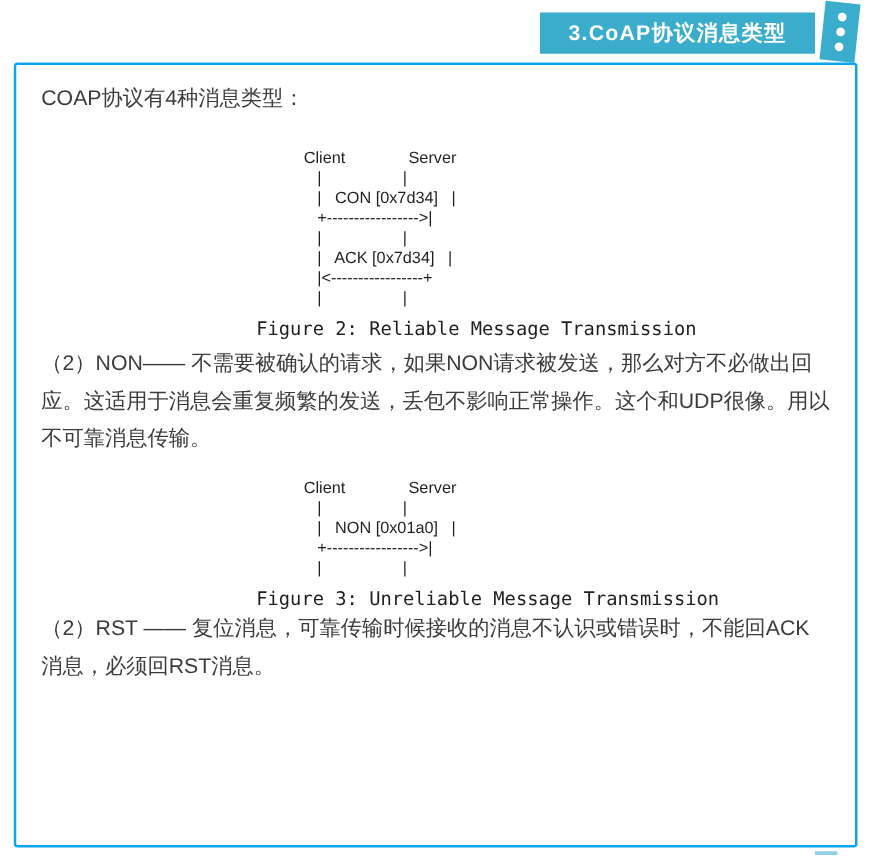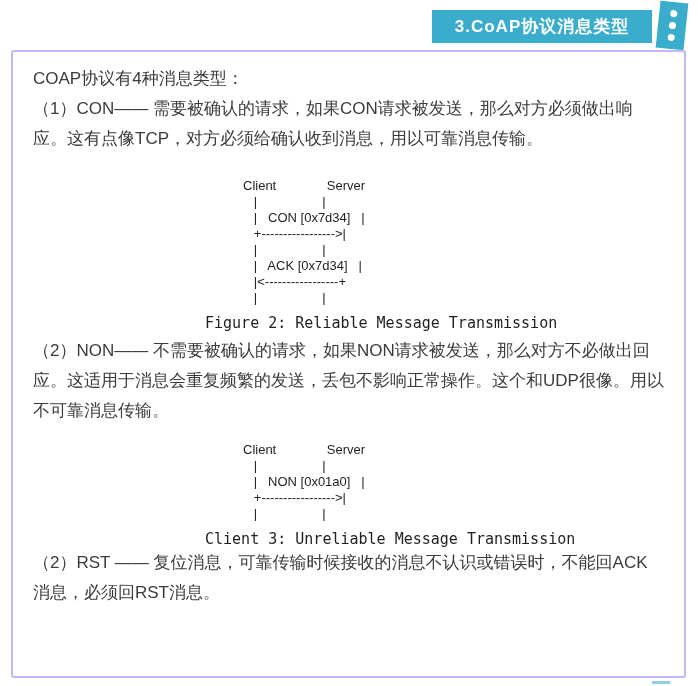--- a/index.html
+++ b/index.html
@@ -55,21 +55,21 @@
     background: #ffffff;
   }
   
   .content-box {
     position: absolute;
     left: 11px;
     top: 50px;
     width: 675px;
     height: 628px;
     box-sizing: border-box;
-    border: 2px solid #c4b5fd;
+    border: 2px solid #0ea5e9;
     border-radius: 3px;
     background: #ffffff;
     padding: 12px 20px 10px 20px;
     overflow: hidden;
   }
   .body-text {
     font-size: 17px;
     line-height: 30px;
     color: #3b3b3b;
     margin: 0;
@@ -114,42 +114,41 @@
   <div class="ribbon">
     <div class="dot"></div>
     <div class="dot"></div>
     <div class="dot"></div>
   </div>
 
   <div class="content-box">
 
     <p class="body-text">COAP协议有4种消息类型：</p>
 
-    <p class="body-text">（1）CON—— 需要被确认的请求，如果CON请求被发送，那么对方必须做出响应。这有点像TCP，对方必须给确认收到消息，用以可靠消息传输。</p>
 
     <pre class="ascii-figure pre-1">Client              Server
    |                  |
    |   CON [0x7d34]   |
    +-----------------&gt;|
    |                  |
    |   ACK [0x7d34]   |
    |&lt;-----------------+
    |                  |</pre>
 
     <div class="figure-caption cap-1">Figure 2: Reliable Message Transmission</div>
 
     <p class="body-text para-2">（2）NON—— 不需要被确认的请求，如果NON请求被发送，那么对方不必做出回应。这适用于消息会重复频繁的发送，丢包不影响正常操作。这个和UDP很像。用以不可靠消息传输。</p>
 
     <pre class="ascii-figure pre-2">Client              Server
    |                  |
    |   NON [0x01a0]   |
    +-----------------&gt;|
    |                  |</pre>
 
-    <div class="figure-caption cap-2">Client 3: Unreliable Message Transmission</div>
+    <div class="figure-caption cap-2">Figure 3: Unreliable Message Transmission</div>
 
 
     <p class="body-text">（2）RST —— 复位消息，可靠传输时候接收的消息不认识或错误时，不能回ACK消息，必须回RST消息。</p>
 
   </div>
 
   <div class="bottom-dash"></div>
 
 </div>
 

